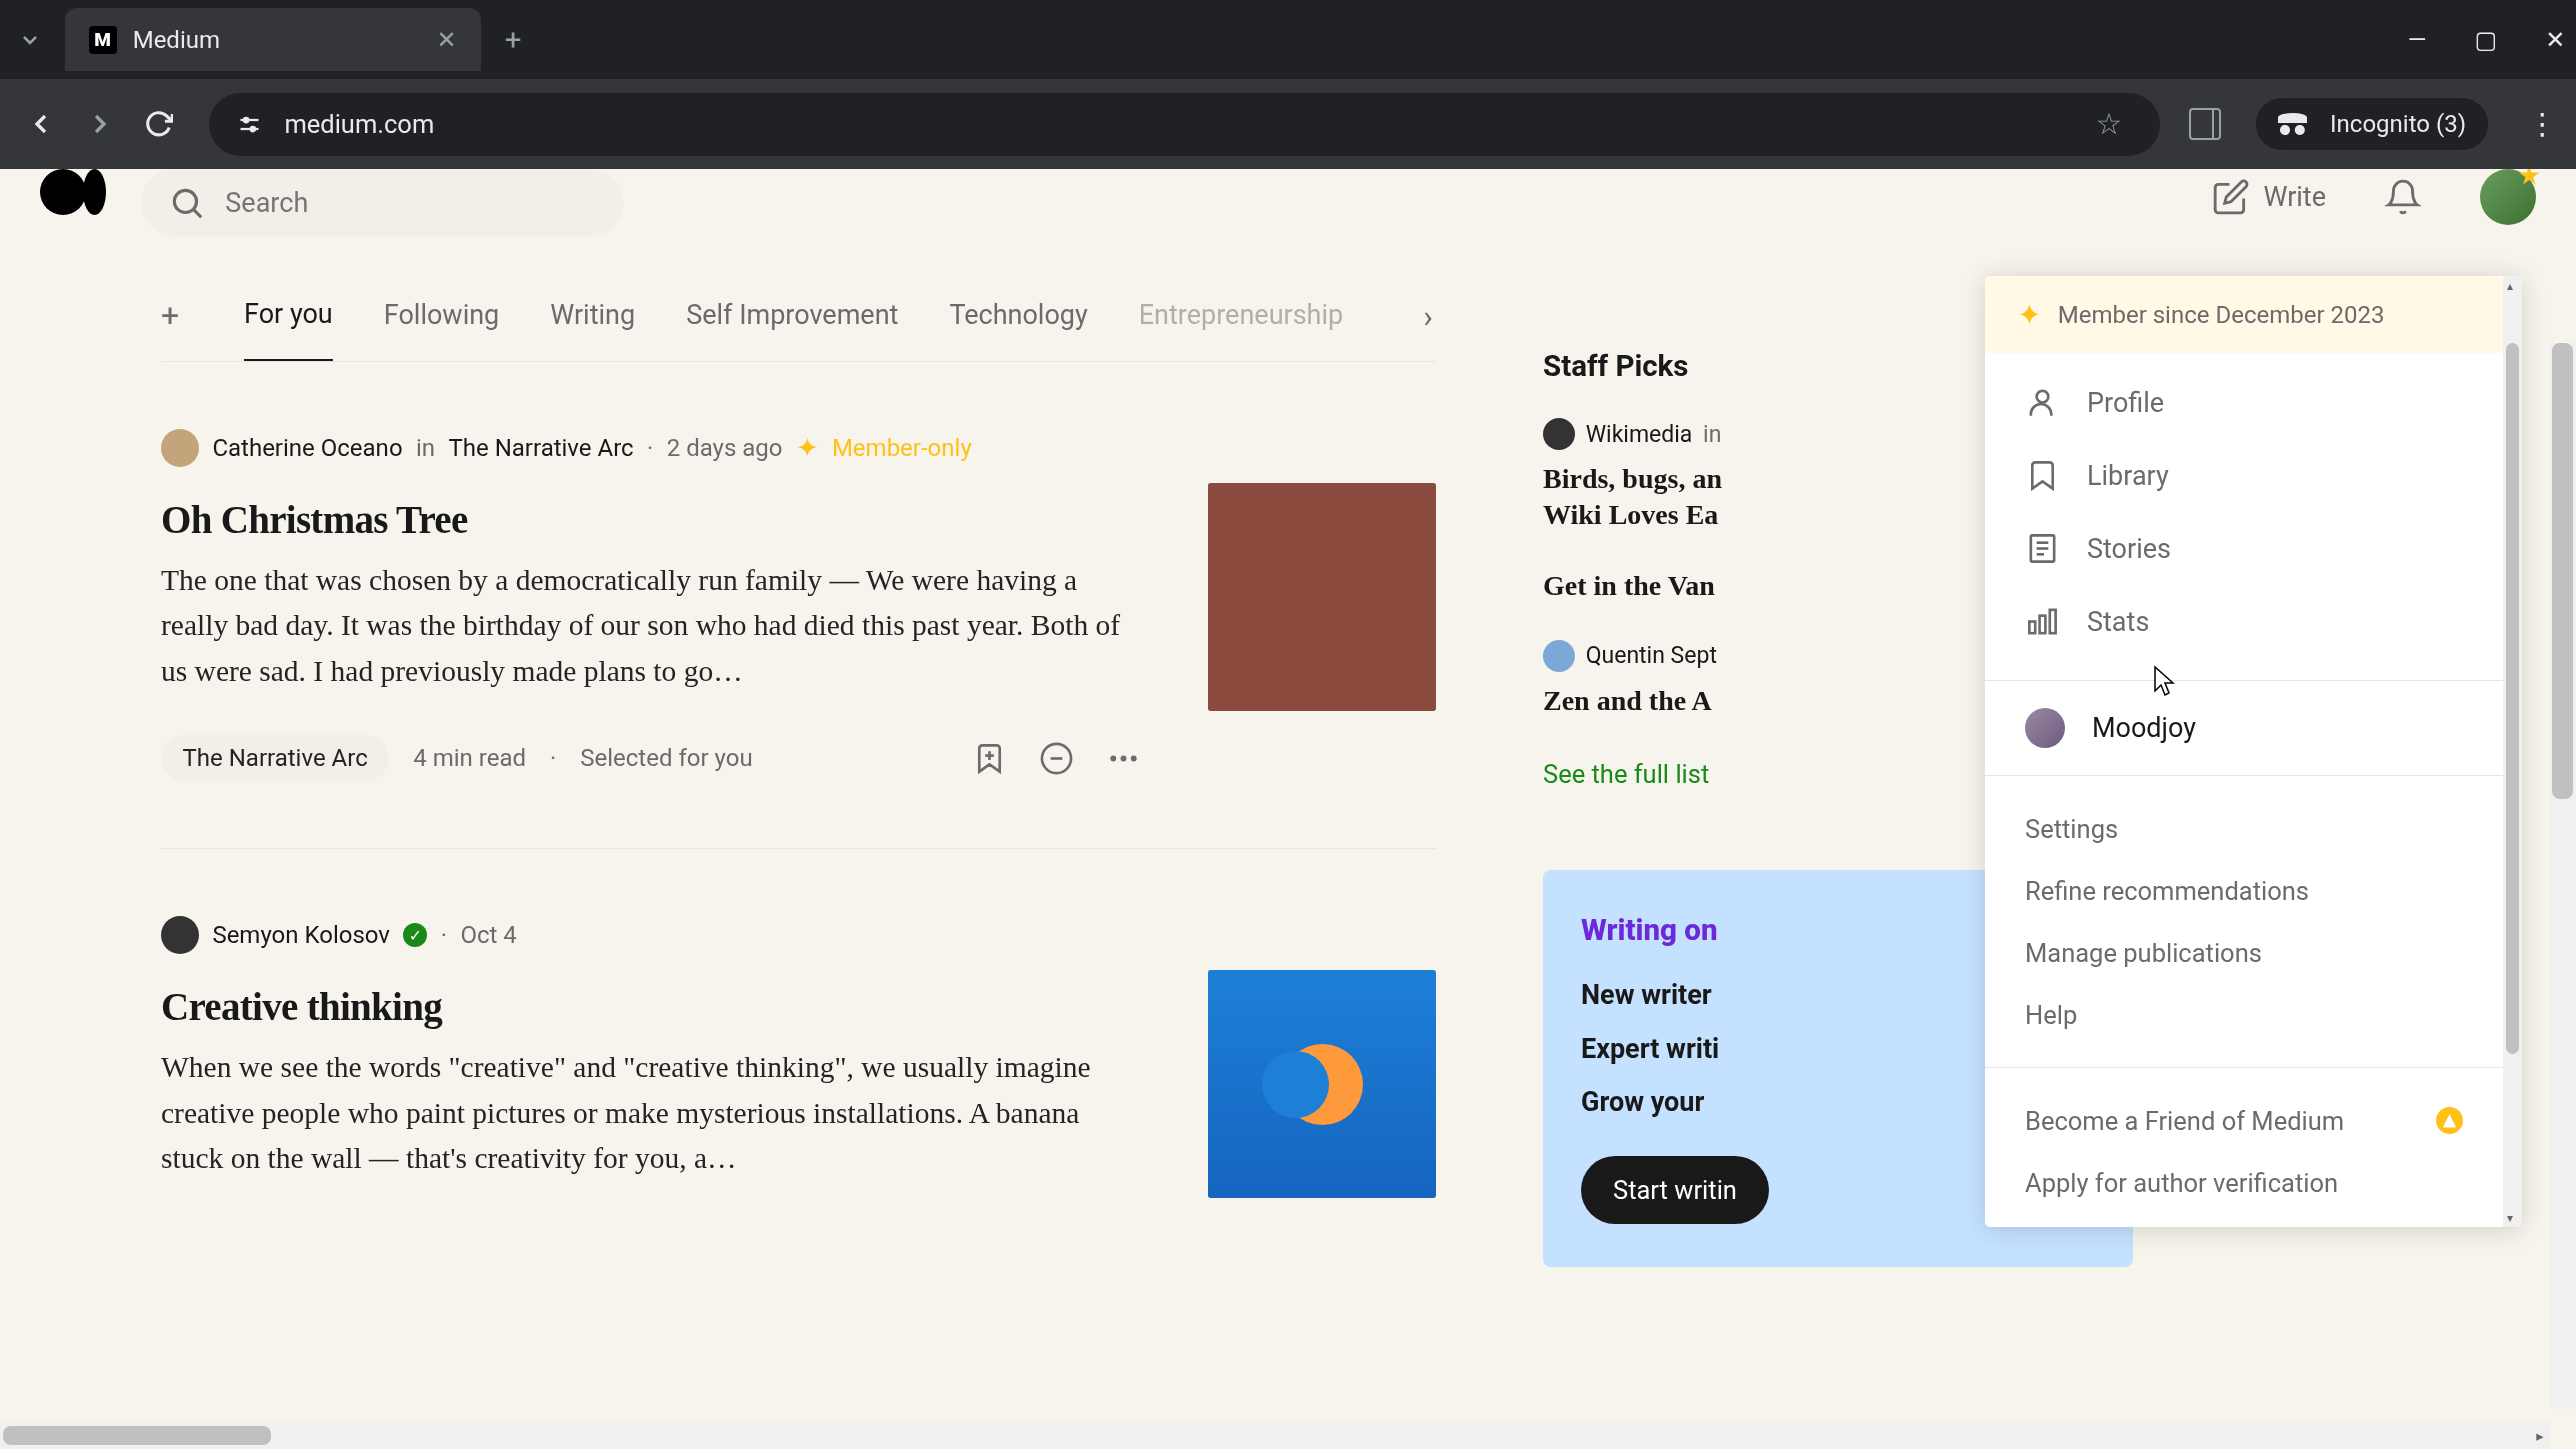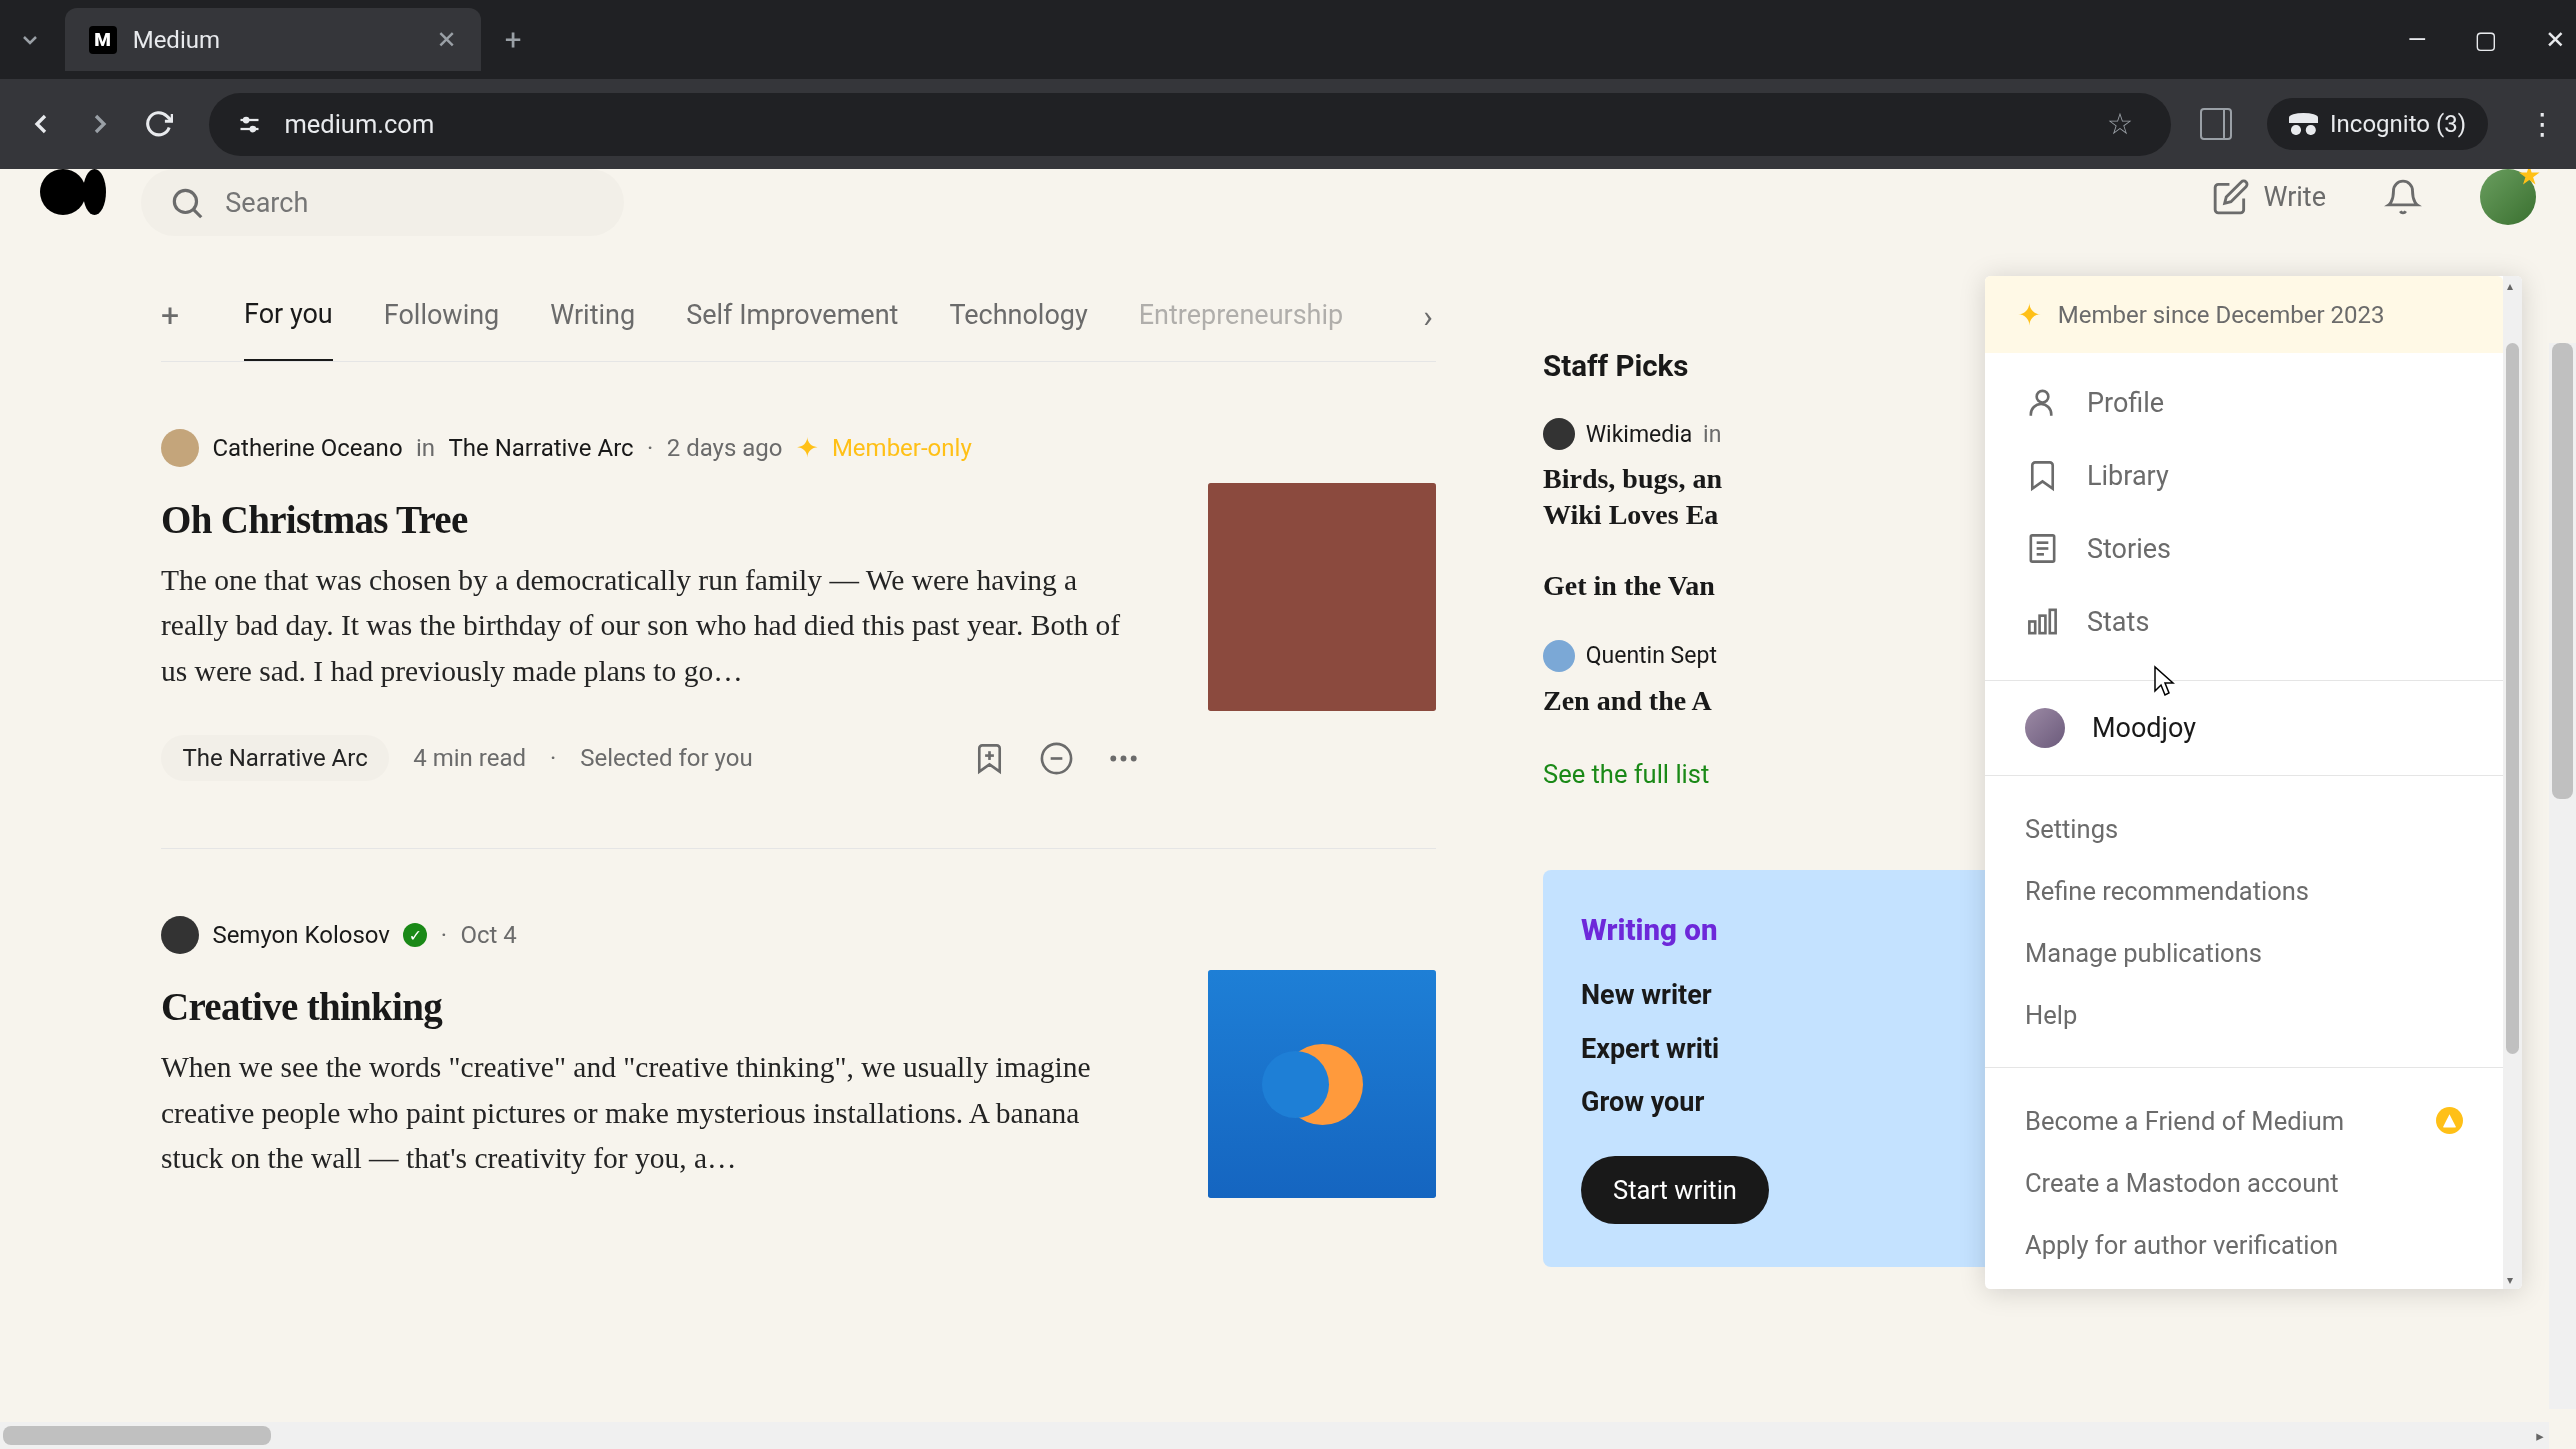--- a/index.html
+++ b/index.html
@@ -20,21 +20,21 @@
 
 .addr-bar { height: 90px; background: #35363a; display: flex; align-items: center; padding: 0 19px; gap: 16px; }
 .nav-btn { width: 43px; height: 43px; display: flex; align-items: center; justify-content: center; color: #9aa0a6; cursor: pointer; }
 .nav-btn.active { color: #e8eaed; }
 .addr-field { flex: 1; background: #202124; border-radius: 38px; height: 63px; display: flex; align-items: center; padding: 0 24px; gap: 19px; margin: 0 13.4px; justify-content: center; }
 .site-badge { width: 32px; height: 32px; display: flex; align-items: center; justify-content: center; color: #e8eaed; }
 .url-text { color: #e8eaed; font-size: 25.5px; flex: 1; }
 .star-btn { color: #9aa0a6; font-size: 29.5px; margin-right: 13.4px; cursor: pointer; }
 .side-panel-btn { width: 32px; height: 32px; border: 2px solid #9aa0a6; border-radius: 4px; margin-right: 19px; cursor: pointer; position: relative; }
 .side-panel-btn::after { content:''; position:absolute; right:5.4px; top:0; bottom:0; width:2px; background:#9aa0a6; }
-.incognito-pill { background: #202124; border-radius: 38px; height: 52px; display: flex; align-items: center; padding: 0 21.5px; gap: 12px; color: #e8eaed; font-size: 24px; }
+.incognito-pill { background: #202124; border-radius: 38px; height: 52px; display: flex; align-items: center; padding: 0 21.5px; gap: 23px; color: #e8eaed; font-size: 24px; }
 .incognito-icon { width: 29.5px; height: 29.5px; position: relative; }
 .incognito-icon::before { content:''; position:absolute; top:4px; left:0; right:0; height:9.4px; background:#e8eaed; border-radius:50% 50% 0 0; }
 .incognito-icon::after { content:''; position:absolute; bottom:4px; left:2.7px; width:9.4px; height:9.4px; border-radius:50%; background:#e8eaed; box-shadow: 14.8px 0 0 #e8eaed; }
 .menu-btn { color: #e8eaed; font-size: 29.5px; margin-left: 24px; cursor: pointer; }
 
 
 .page { flex: 1; background: #f7f4ed; position: relative; overflow: hidden; }
 .header { height: 99px; display: flex; align-items: flex-start; padding: 0 40px; }
 .logo { display: flex; align-items: center; gap: -2.7px; }
 .logo-circle { width: 46px; height: 46px; background: #000; border-radius: 50%; }
@@ -375,21 +375,20 @@
           <div class="dd-text-item">Refine recommendations</div>
           <div class="dd-text-item">Manage publications</div>
           <div class="dd-text-item">Help</div>
         </div>
         <div class="dd-divider"></div>
         <div class="dd-section">
           <div class="dd-text-item with-badge">
             <span>Become a Friend of Medium</span>
             <div class="friend-badge"></div>
           </div>
-          <div class="dd-text-item">Create a Mastodon account</div>
           <div class="dd-text-item">Apply for author verification</div>
         </div>
       </div>
       <div class="dropdown-scroll">
         <span class="arr" style="top:2.7px">▴</span>
         <span class="arr" style="bottom:2.7px">▾</span>
       </div>
     </div>
 
     <svg class="cursor" viewBox="0 0 24 32">

